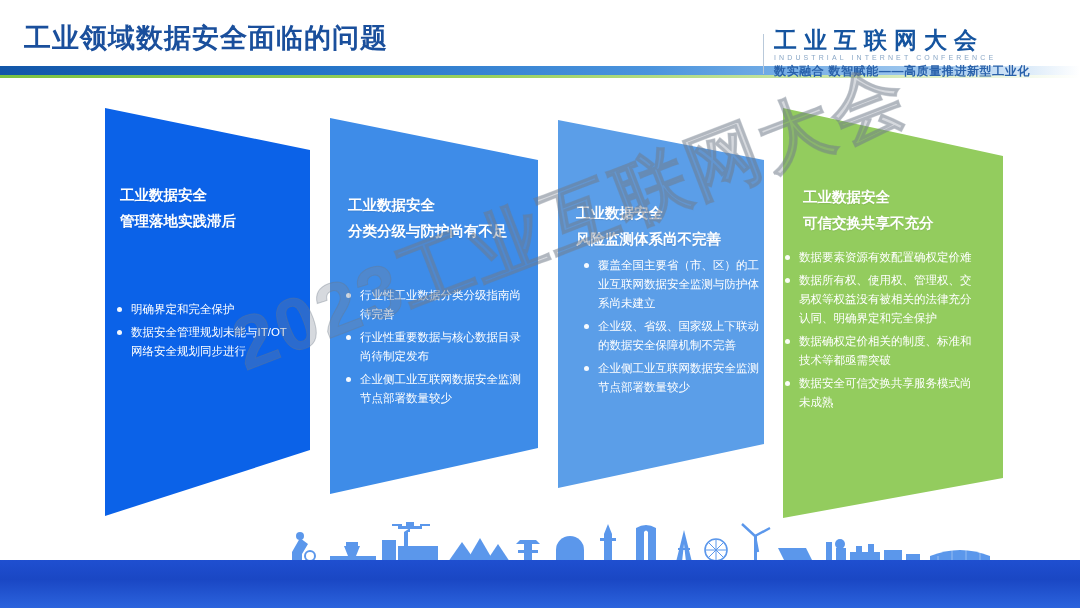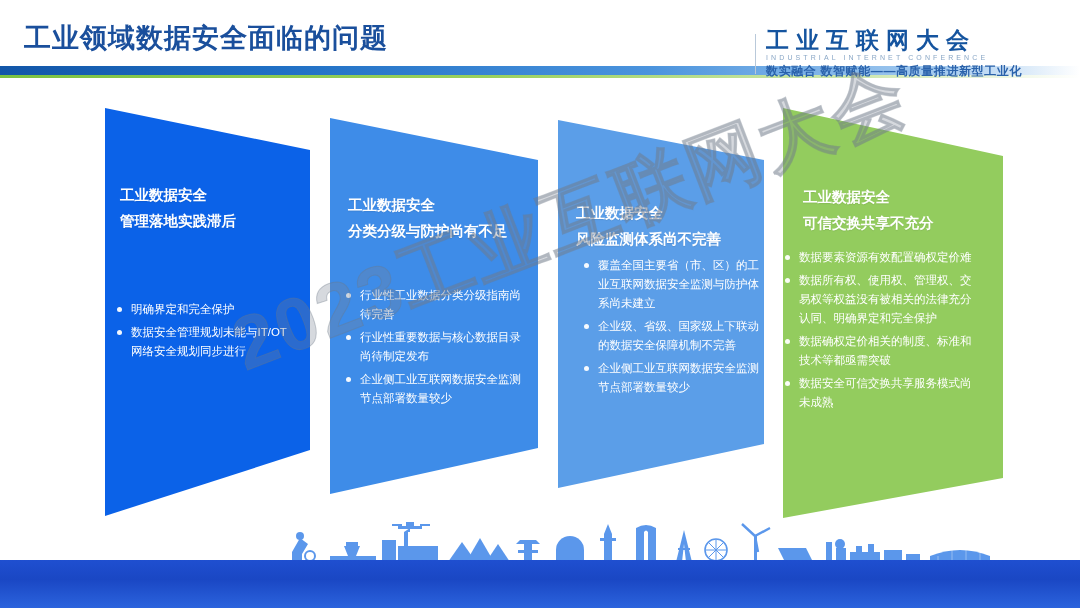--- a/index.html
+++ b/index.html
@@ -5,21 +5,21 @@
   html,body{margin:0;padding:0;}
   body{
     width:1080px;height:608px;
     background:#ffffff;
     font-family:"Liberation Sans","DejaVu Sans",sans-serif;
     overflow:hidden;position:relative;
   }
   .slide{position:absolute;inset:0;background:#fff;overflow:hidden;}
 
   
-  .header{position:absolute;left:0;top:0;width:1032px;height:96px;}
+  .header{position:absolute;left:0;top:0;width:1032px;height:96px;padding-left:8px;}
   .title{
     position:absolute;left:24px;top:20px;
     font-size:27px;font-weight:bold;color:#1a4f9c;letter-spacing:1px;
     white-space:nowrap;
   }
   .rule-blue{
     position:absolute;left:0;top:66px;width:1080px;height:9px;
     background:linear-gradient(90deg,#1256a8 0%,#1f6fc4 25%,#4a93dd 60%,#a8cdf0 88%,#ffffff 100%);
   }
   .rule-green{

